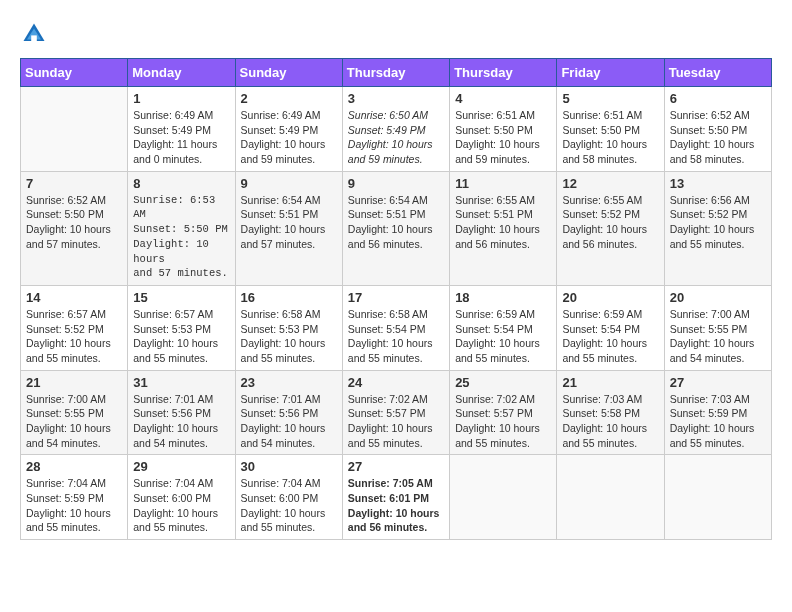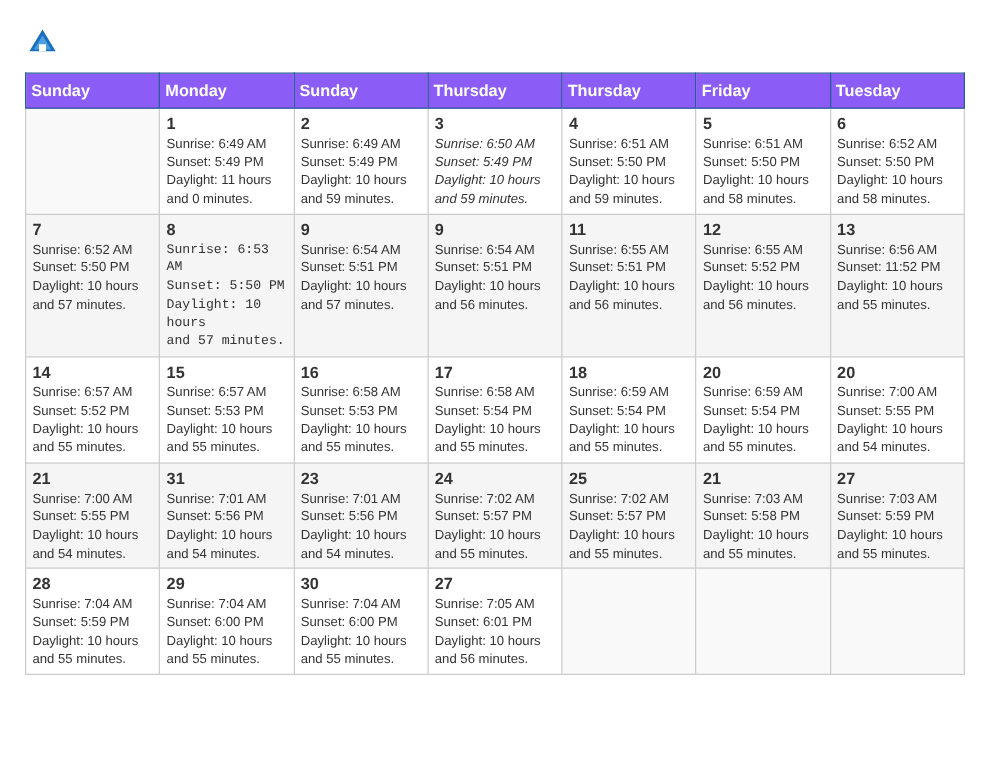--- a/index.html
+++ b/index.html
@@ -201,21 +201,21 @@
         <td>
           <div class="day-num">12</div>
           <div class="day-info" style="white-space: pre-line;">Sunrise: 6:55 AM
 Sunset: 5:52 PM
 Daylight: 10 hours
 and 56 minutes.</div>
         </td>
         <td>
           <div class="day-num">13</div>
           <div class="day-info" style="white-space: pre-line;">Sunrise: 6:56 AM
-Sunset: 11:52 PM
+Sunset: 5:52 PM
 Daylight: 10 hours
 and 55 minutes.</div>
         </td>
       </tr>
       <tr>
         <td>
           <div class="day-num">14</div>
           <div class="day-info" style="white-space: pre-line;">Sunrise: 6:57 AM
 Sunset: 5:52 PM
 Daylight: 10 hours
@@ -332,21 +332,21 @@
         </td>
         <td>
           <div class="day-num">30</div>
           <div class="day-info" style="white-space: pre-line;">Sunrise: 7:04 AM
 Sunset: 6:00 PM
 Daylight: 10 hours
 and 55 minutes.</div>
         </td>
         <td>
           <div class="day-num">27</div>
-          <div class="day-info" style="white-space: pre-line;">Sunrise: 7:05 AM
+          <div class="day-info" style="white-space: pre-line; font-weight: bold;">Sunrise: 7:05 AM
 Sunset: 6:01 PM
 Daylight: 10 hours
 and 56 minutes.</div>
         </td>
         <td class="empty"></td>
         <td class="empty"></td>
         <td class="empty"></td>
       </tr>
     </tbody>
 </table>

